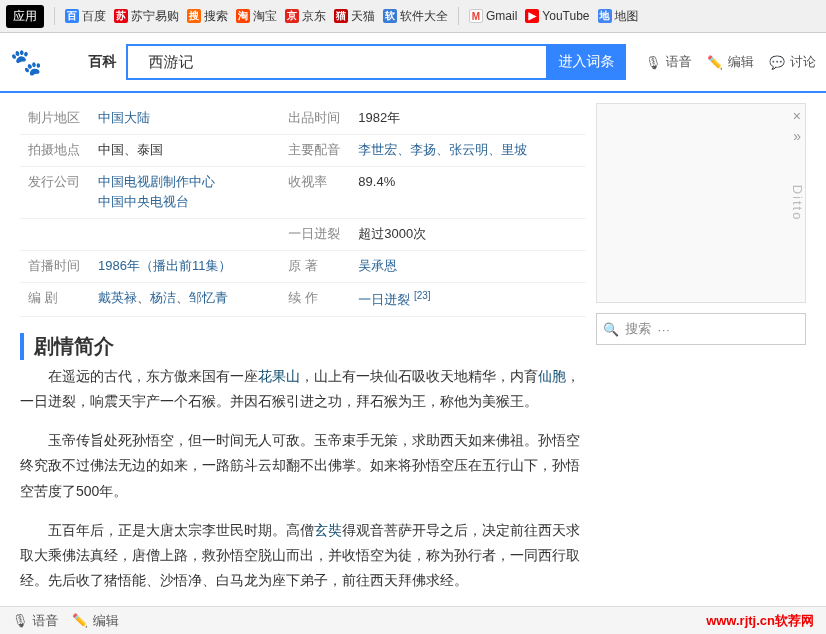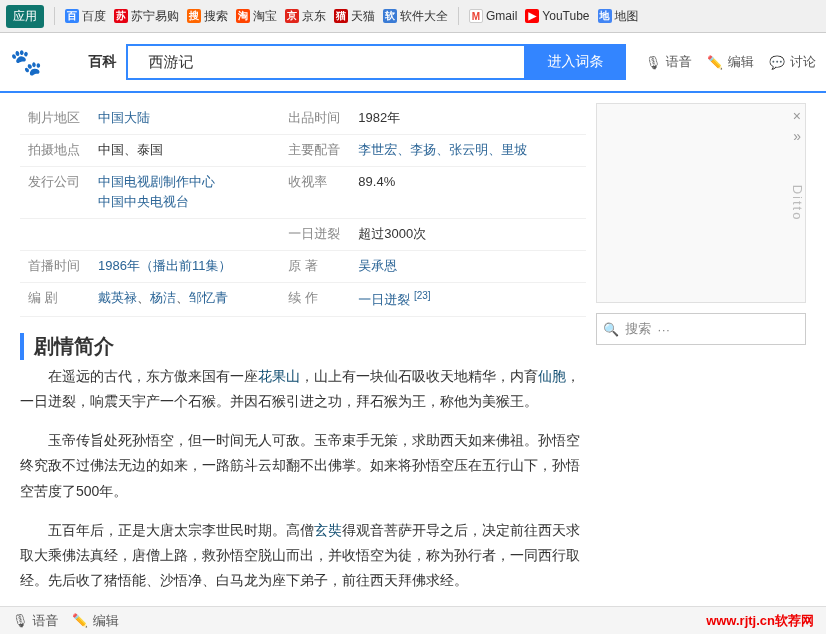--- a/index.html
+++ b/index.html
@@ -10,21 +10,21 @@
       height: 33px;
       background: #f0f0f0;
       border-bottom: 1px solid #ccc;
       display: flex;
       align-items: center;
       padding: 0 6px;
       gap: 8px;
       overflow: hidden;
     }
     .toolbar-apps-btn {
-      background: #0f766e;
+      background: #000000;
       color: #fff;
       border: none;
       border-radius: 3px;
       padding: 3px 7px;
       font-size: 12px;
       cursor: pointer;
     }
     .toolbar-item {
       display: flex;
       align-items: center;
@@ -89,21 +89,21 @@
       padding: 0 20px;
       font-size: 15px;
       outline: none;
       color: #333;
     }
     .search-btn {
       height: 36px;
       background: #3385ff;
       color: #fff;
       border: none;
-      padding: 0 23px;
+      padding: 0 12px;
       font-size: 14px;
       cursor: pointer;
       white-space: nowrap;
     }
     .header-actions {
       display: flex;
       gap: 16px;
       margin-left: auto;
       align-items: center;
     }

